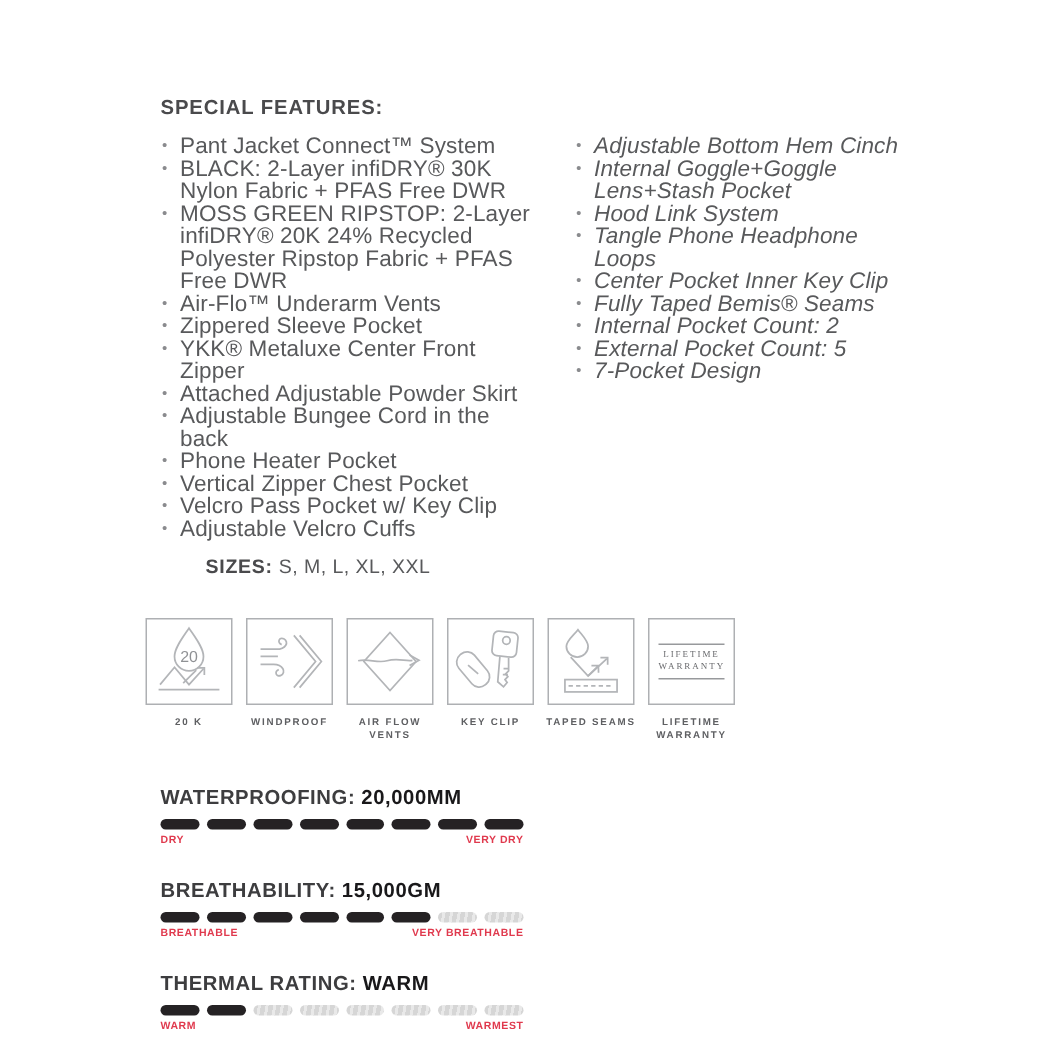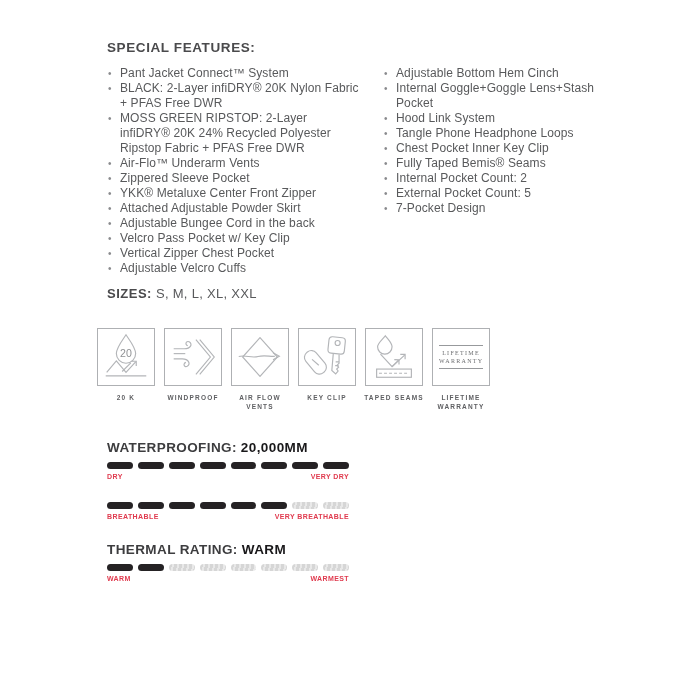--- a/index.html
+++ b/index.html
@@ -1,31 +1,31 @@
 <!DOCTYPE html>
 <html><head>
 <meta charset="utf-8">
 <style>
   * { margin:0; padding:0; box-sizing:border-box; }
   html,body { width:700px; height:700px; background:#ffffff; overflow:hidden; }
   body { font-family:"Liberation Sans","DejaVu Sans",sans-serif; color:#58595b; }
-  .page { width:700px; height:700px; padding:40px 0 0 107px; }
+  .page { width:700px; height:700px; padding:64px 0 0 107px; }
 
   
   .sf-heading { font-size:13.5px; font-weight:700; letter-spacing:.6px; color:#4a4a4c; margin-bottom:11px; }
   .cols { display:flex; }
   ul.feat-list { list-style:none; }
   #features-left  { width:252px; margin-right:24px; }
-  #features-right { width:228px; }
-  li.feat { position:relative; padding-left:13px; font-size:12px; line-height:15px; color:#58595b; letter-spacing:.1px; }
+  #features-right { width:228px;font-style:italic; }
+  li.feat { position:relative; padding-left:13px; font-size:15px; line-height:15px; color:#58595b; letter-spacing:.1px; }
   li.feat::before { content:"•"; position:absolute; left:1px; top:0; color:#8a8b8e; font-size:10px; }
 
   
   .sizes { margin-top:10px; font-size:13px; }
-  .sizes-label { font-weight:700; letter-spacing:.5px; color:#4a4a4c; }
+  .sizes-label { font-weight:700; letter-spacing:.5px; color:#4a4a4c;margin-left:30px; }
   .sizes-value { color:#58595b; letter-spacing:.3px; margin-left:4px; }
 
   
   .icons-row { display:flex; margin-top:27px; }
   .icon-cell { width:38px; margin-right:29px; display:flex; flex-direction:column; align-items:center; }
   .icon-box { width:58px; height:58px; border:1px solid #aeb0b3; background:#fff; display:flex; align-items:center; justify-content:center; }
   .icon-box svg { display:block; }
   .icon-label { width:72px; margin-top:7px; text-align:center; font-size:6.5px; font-weight:700;
                 letter-spacing:1.2px; line-height:9px; color:#5e5f62; text-transform:uppercase; }
   .lw-inner { width:44px; border-top:1px solid #97999c; border-bottom:1px solid #97999c; padding:3px 0;
@@ -48,37 +48,38 @@
 </head>
 <body>
 
 <div class="page">
 
   <section>
     <h2 class="sf-heading">SPECIAL FEATURES:</h2>
     <div class="cols">
       <ul id="features-left" class="feat-list">
           <li class="feat">Pant Jacket Connect™ System</li>
-          <li class="feat">BLACK: 2-Layer infiDRY® 20K Nylon Fabric + PFAS Free DWR</li>
+          <li class="feat">BLACK: 2-Layer infiDRY® 30K Nylon Fabric + PFAS Free DWR</li>
           <li class="feat">MOSS GREEN RIPSTOP: 2-Layer infiDRY® 20K 24% Recycled Polyester Ripstop Fabric + PFAS Free DWR</li>
           <li class="feat">Air-Flo™ Underarm Vents</li>
           <li class="feat">Zippered Sleeve Pocket</li>
           <li class="feat">YKK® Metaluxe Center Front Zipper</li>
           <li class="feat">Attached Adjustable Powder Skirt</li>
           <li class="feat">Adjustable Bungee Cord in the back</li>
+          <li class="feat">Phone Heater Pocket</li>
+          <li class="feat">Vertical Zipper Chest Pocket</li>
           <li class="feat">Velcro Pass Pocket w/ Key Clip</li>
-          <li class="feat">Vertical Zipper Chest Pocket</li>
           <li class="feat">Adjustable Velcro Cuffs</li>
         </ul>
       <ul id="features-right" class="feat-list">
           <li class="feat">Adjustable Bottom Hem Cinch</li>
           <li class="feat">Internal Goggle+Goggle Lens+Stash Pocket</li>
           <li class="feat">Hood Link System</li>
           <li class="feat">Tangle Phone Headphone Loops</li>
-          <li class="feat">Chest Pocket Inner Key Clip</li>
+          <li class="feat">Center Pocket Inner Key Clip</li>
           <li class="feat">Fully Taped Bemis® Seams</li>
           <li class="feat">Internal Pocket Count: 2</li>
           <li class="feat">External Pocket Count: 5</li>
           <li class="feat">7-Pocket Design</li>
         </ul>
     </div>
   </section>
 
   <div class="sizes">
     <span class="sizes-label">SIZES:</span><span class="sizes-value">S, M, L, XL, XXL</span>
@@ -177,20 +178,23 @@
           <div class="seg fill"></div>
           <div class="seg fill"></div>
         </div>
       <div class="bar-labels">
         <span>DRY</span>
         <span>VERY DRY</span>
       </div>
     </div>
 
     <div class="rating">
+      <div class="rating-heading">
+        <span class="rating-label">BREATHABILITY:</span><span class="rating-value">15,000GM</span>
+      </div>
       <div class="bar">
           <div class="seg fill"></div>
           <div class="seg fill"></div>
           <div class="seg fill"></div>
           <div class="seg fill"></div>
           <div class="seg fill"></div>
           <div class="seg fill"></div>
           <div class="seg empty"></div>
           <div class="seg empty"></div>
         </div>

